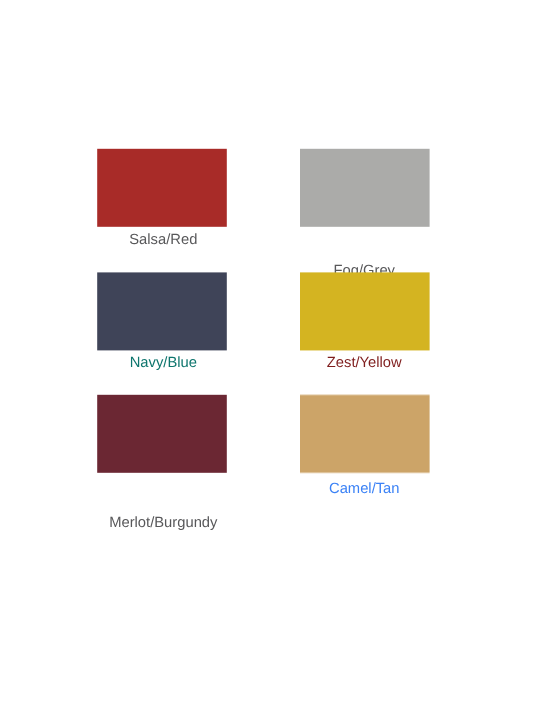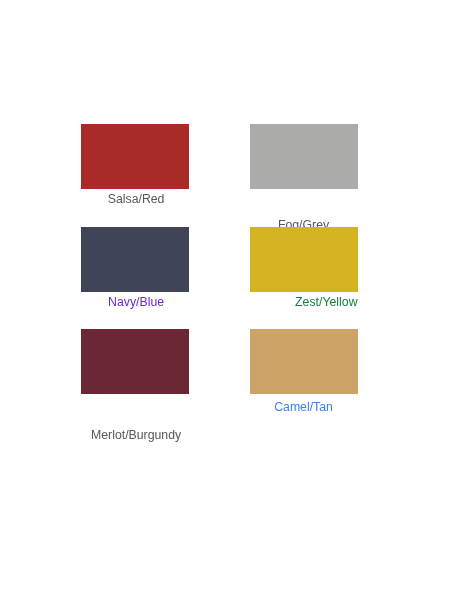--- a/index.html
+++ b/index.html
@@ -71,25 +71,25 @@
       <div class="swatch-label" style="color: rgb(88, 88, 90);">Salsa/Red</div>
     </div>
     <div class="swatch-cell c2">
       <div class="swatch-chip" style="background-color: rgb(171, 171, 169);"></div>
       <div class="swatch-label" style="color: rgb(88, 88, 90); margin-top: 26px;">Fog/Grey</div>
     </div>
   </div>
   <div class="swatch-row r2">
     <div class="swatch-cell c1">
       <div class="swatch-chip" style="background-color: rgb(63, 68, 88);"></div>
-      <div class="swatch-label" style="color: #6d28d9;">Navy/Blue</div>
+      <div class="swatch-label" style="color: #0f766e;">Navy/Blue</div>
     </div>
     <div class="swatch-cell c2">
       <div class="swatch-chip" style="background-color: rgb(212, 180, 33);"></div>
-      <div class="swatch-label" style="color: #15803d; text-align: right;">Zest/Yellow</div>
+      <div class="swatch-label" style="color: #7f1d1d;">Zest/Yellow</div>
     </div>
   </div>
   <div class="swatch-row r3">
     <div class="swatch-cell c1">
       <div class="swatch-chip" style="background-color: rgb(107, 39, 51);"></div>
       <div class="swatch-label" style="color: rgb(88, 88, 90); margin-top: 28px;">Merlot/Burgundy</div>
     </div>
     <div class="swatch-cell c2">
       <div class="swatch-chip" style="background-color: rgb(204, 164, 104);"></div>
       <div class="swatch-label" style="color: #3b82f6;">Camel/Tan</div>

